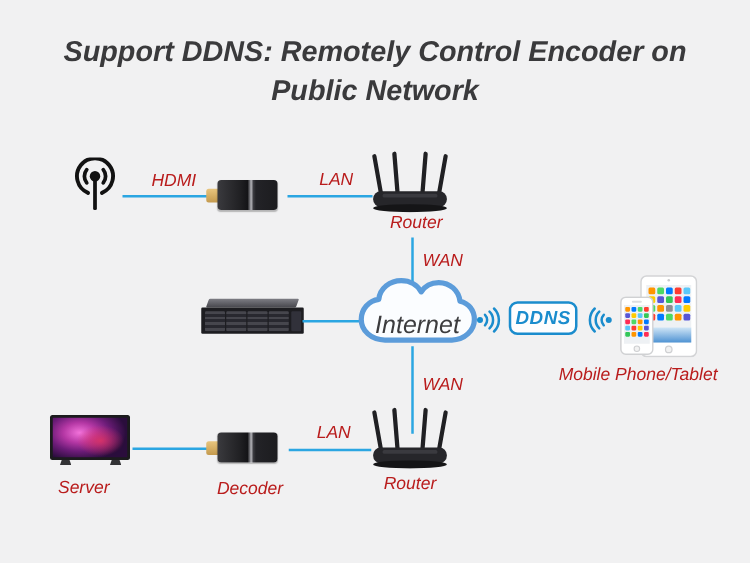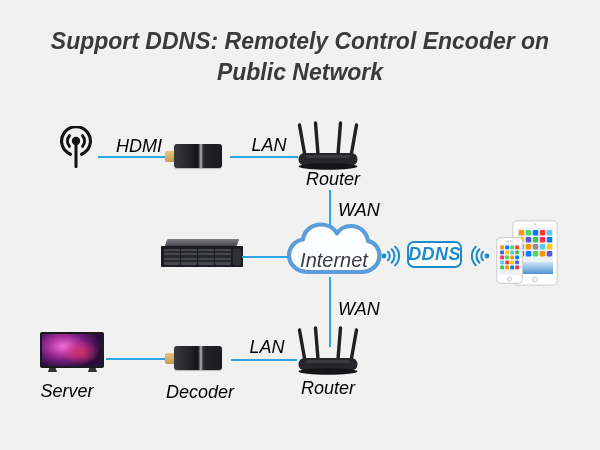--- a/index.html
+++ b/index.html
@@ -2,21 +2,21 @@
 <html><head>
 <meta charset="utf-8">
 <style>
   html,body{margin:0;padding:0;}
   body{font-family:"Liberation Sans", sans-serif;}
   .canvas{position:relative;width:600px;height:450px;background:#f1f1f2;overflow:hidden;font-style:italic;}
 
   .title{position:absolute;top:26px;left:50px;width:500px;text-align:center;
          font-size:23px;line-height:31px;font-weight:bold;color:#3a3a3c;}
 
-  .lbl{position:absolute;font-size:18px;color:#000000;text-align:center;white-space:nowrap;}
+  .lbl{position:absolute;font-size:14px;color:#b91c1c;text-align:center;white-space:nowrap;}
   .hline{position:absolute;height:2px;background:#2ba6e2;}
   .vline{position:absolute;width:2px;background:#2ba6e2;}
 
   .icon-abs{position:absolute;}
 
   
   .avdev{position:absolute;width:58px;height:26px;}
   .avdev-conn{position:absolute;left:0;top:8px;width:11px;height:11px;
               background:linear-gradient(180deg,#e8c57e,#c49a4e);border-radius:2px 0 0 2px;}
   .avdev-body{position:absolute;left:9px;top:1px;width:48px;height:24px;border-radius:3px;
@@ -38,21 +38,21 @@
       border-radius:2px;padding:2px;box-sizing:border-box;}
   .tv-screen{width:100%;height:100%;border-radius:1px;
       background:
        radial-gradient(45% 55% at 64% 58%, rgba(225,52,100,0.85), rgba(225,52,100,0) 70%),
        radial-gradient(62% 72% at 36% 38%, #f272da 0%, #b437a4 35%, #6c1c78 65%, #2a0d3c 100%);}
   .tv-foot{position:absolute;top:368px;width:9px;height:4px;background:#333336;
            clip-path:polygon(15% 0,85% 0,100% 100%,0 100%);}
 
   
   .ddns{position:absolute;left:407px;top:241px;width:55px;height:27px;border:2.2px solid #1a8ccd;
-        border-radius:7px;background:#fdfdfe;color:#1a8ccd;font-weight:bold;font-size:18px;
+        border-radius:7px;background:#fdfdfe;color:#1a8ccd;font-weight:bold;font-size:15px;
         display:flex;align-items:center;justify-content:center;box-sizing:border-box;letter-spacing:.4px;}
 
   .internet-lbl{position:absolute;left:284px;top:249px;width:100px;text-align:center;
                 font-size:20px;color:#3c3c3e;}
   .flipx{transform:scaleX(-1);}
 </style>
 </head>
 <body>
 
 <div class="canvas">
@@ -189,20 +189,21 @@
           <rect x="14.2" y="23.5" width="3.8" height="3.8" rx="0.9" fill="#ffcc00"></rect>
           <rect x="19.2" y="23.5" width="3.8" height="3.8" rx="0.9" fill="#5856d6"></rect>
         <rect x="4.2" y="28.5" width="3.8" height="3.8" rx="0.9" fill="#34c759"></rect>
           <rect x="9.2" y="28.5" width="3.8" height="3.8" rx="0.9" fill="#ff9500"></rect>
           <rect x="14.2" y="28.5" width="3.8" height="3.8" rx="0.9" fill="#007aff"></rect>
           <rect x="19.2" y="28.5" width="3.8" height="3.8" rx="0.9" fill="#ff2d55"></rect>
       </g>
       <circle cx="13.5" cy="42" r="2.2" fill="#f2f2f2" stroke="#cfd0d2" stroke-width="0.9"></circle>
     </svg>
   </div>
+  <div class="lbl" style="left:428px;top:291px;width:165px;">Mobile Phone/Tablet</div>
 
   <div class="tv">
     <div class="tv-screen"></div>
   </div>
   <div class="tv-foot" style="left:48px;"></div>
   <div class="tv-foot" style="left:88px;"></div>
   <div class="lbl" style="left:22px;top:381px;width:90px;">Server</div>
 
   <div class="hline" style="left:106px;top:358px;width:62px;"></div>
 

